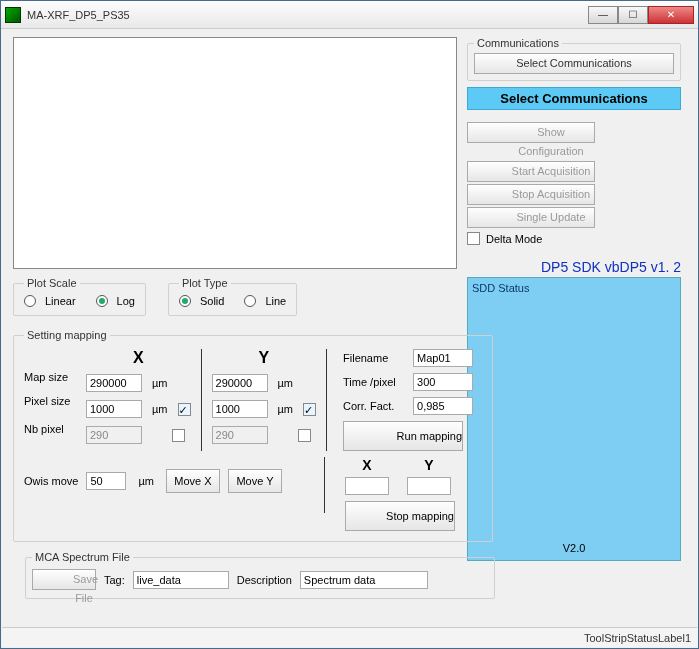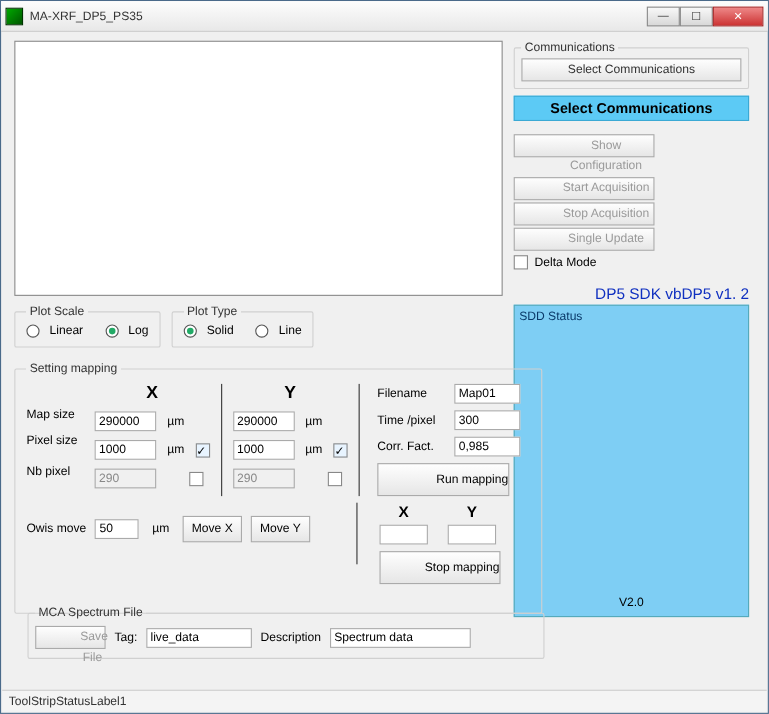--- a/index.html
+++ b/index.html
@@ -17,24 +17,24 @@
 fieldset { border: 1px solid #d0d0d0; border-radius: 2px; padding: 4px 6px 6px; margin: 0 0 6px 0; }
 legend { padding: 0 3px; color: #333; }
 .btn { display: block; width: 128px; height: 21px; border: 1px solid #aaa; background: linear-gradient(#fefefe,#e6e6e6); margin: 2px 0; color: #333; text-align: center; line-height: 19px; cursor: pointer; }
 .btn.disabled { color: #9a9a9a; cursor: default; padding-left: 40px; }
 .btn.wide { width: 200px; margin: 0 auto; }
 .highlight-btn { width: 214px; height: 23px; background: #5ccaf5; border: 1px solid #3ba9d4; color: #000; font-weight: bold; text-align: center; line-height: 21px; font-size: 13px; margin-top: 4px; }
 .row { display: flex; align-items: center; gap: 6px; }
 .chk { width: 13px; height: 13px; border: 1px solid #888; background: #fff; }
 .radio { width: 12px; height: 12px; border: 1px solid #555; border-radius: 50%; background: #fff; display: inline-flex; align-items: center; justify-content: center; margin-right: 3px; }
 .radio.sel::after { content: ""; width: 6px; height: 6px; background: #2a6; border-radius: 50%; }
-.plot-controls { position: absolute; left: 12px; top: 248px; display: flex; gap: 10px; }
+.plot-controls { position: absolute; left: 12px; top: 248px; display: flex; gap: 22px; }
 .plot-controls fieldset { padding: 6px 10px 8px; }
 .mapping-area { position: absolute; left: 12px; top: 300px; width: 480px; }
-.mapping-area fieldset { padding: 8px 10px 26px; }
+.mapping-area fieldset { padding: 8px 10px 10px; }
 .cols { display: flex; gap: 0; }
 .col { flex: 0 0 auto; }
 .colhdr { font-size: 16px; font-weight: bold; text-align: center; margin-bottom: 4px; }
 .lbl { display: inline-block; width: 56px; }
 .inp { width: 56px; height: 18px; border: 1px solid #aaa; background: #fff; padding: 0 3px; font-size: 11px; }
 .inp.ro { background: #f0f0f0; color: #888; }
 .unit { margin: 0 4px; text-align: center; }
 .divider { width: 1px; background: #333; margin: 0 10px; align-self: stretch; }
 .map-right { padding-left: 6px; }
 .map-right .row { margin-bottom: 6px; }
@@ -46,21 +46,21 @@
 .xy-pos .colhdr { font-size: 14px; }
 .xy-pos .inp { width: 44px; }
 .mca-box { position: absolute; left: 24px; top: 522px; width: 470px; }
 .mca-box .row { gap: 8px; }
 .mca-box .inp.long { width: 96px; }
 .mca-box .inp.desc { width: 128px; }
 .sdk-label { color: #1030c0; text-align: right; margin-bottom: 2px; font-size: 14px; }
 .sdd-box { background: #7ecef4; border: 1px solid #5ab; padding: 4px; height: 284px; position: relative; margin-top: 2px; }
 .sdd-box .leg { color: #0a3a6a; font-size: 11px; }
 .sdd-box .ver { position: absolute; bottom: 6px; left: 0; right: 0; text-align: center; }
-.statusbar { position: absolute; left: 1px; right: 1px; bottom: 1px; height: 20px; background: #f4f4f4; border-top: 1px solid #ccc; padding: 2px 6px; line-height: 16px; color: #333; }
+.statusbar { position: absolute; left: 1px; right: 1px; bottom: 1px; height: 20px; background: #f4f4f4; border-top: 1px solid #ccc; padding: 2px 6px; line-height: 16px; color: #333; text-align: right; }
 </style>
 </head>
 <body>
 
 <div class="window">
   <div class="titlebar">
     <div class="icon"></div>
     <div class="title">MA-XRF_DP5_PS35</div>
     <div class="winbtns">
       <div class="winbtn">—</div>

